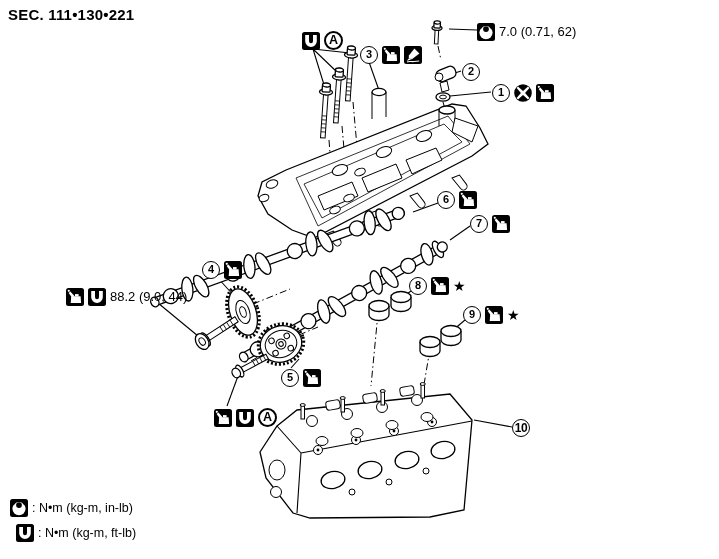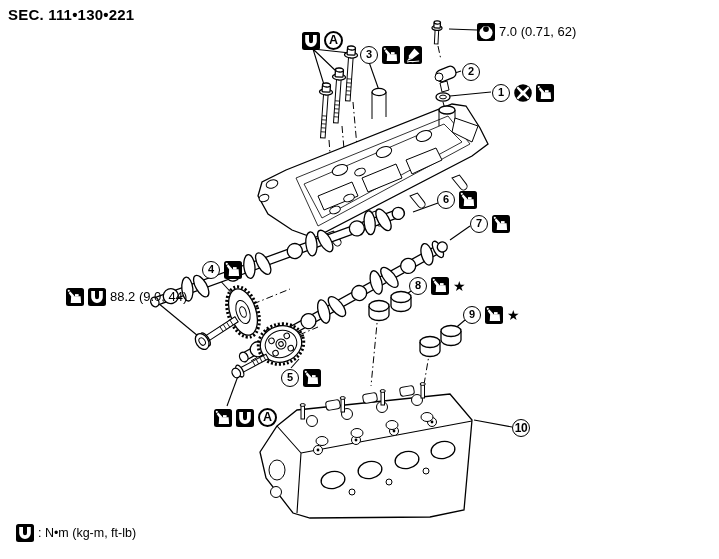--- a/index.html
+++ b/index.html
@@ -445,20 +445,28 @@
           <use href="#ic-ftlb"></use>
         </svg>
       </span>
     <span class="clet">A</span>
   </div>
 
   <div class="row" style="left:512px;top:418px;">
     <span class="cnum ten">10</span>
   </div>
 
+  <div class="row" style="left:10px;top:498px;">
+    <span class="icon">
+        <svg viewBox="0 0 18 18">
+          <use href="#ic-inlb"></use>
+        </svg>
+      </span>
+    <span class="lg-label">: N•m (kg-m, in-lb)</span>
+  </div>
   <div class="row" style="left:16px;top:523px;">
     <span class="icon">
         <svg viewBox="0 0 18 18">
           <use href="#ic-ftlb"></use>
         </svg>
       </span>
     <span class="lg-label">: N•m (kg-m, ft-lb)</span>
   </div>
 
 </div>

